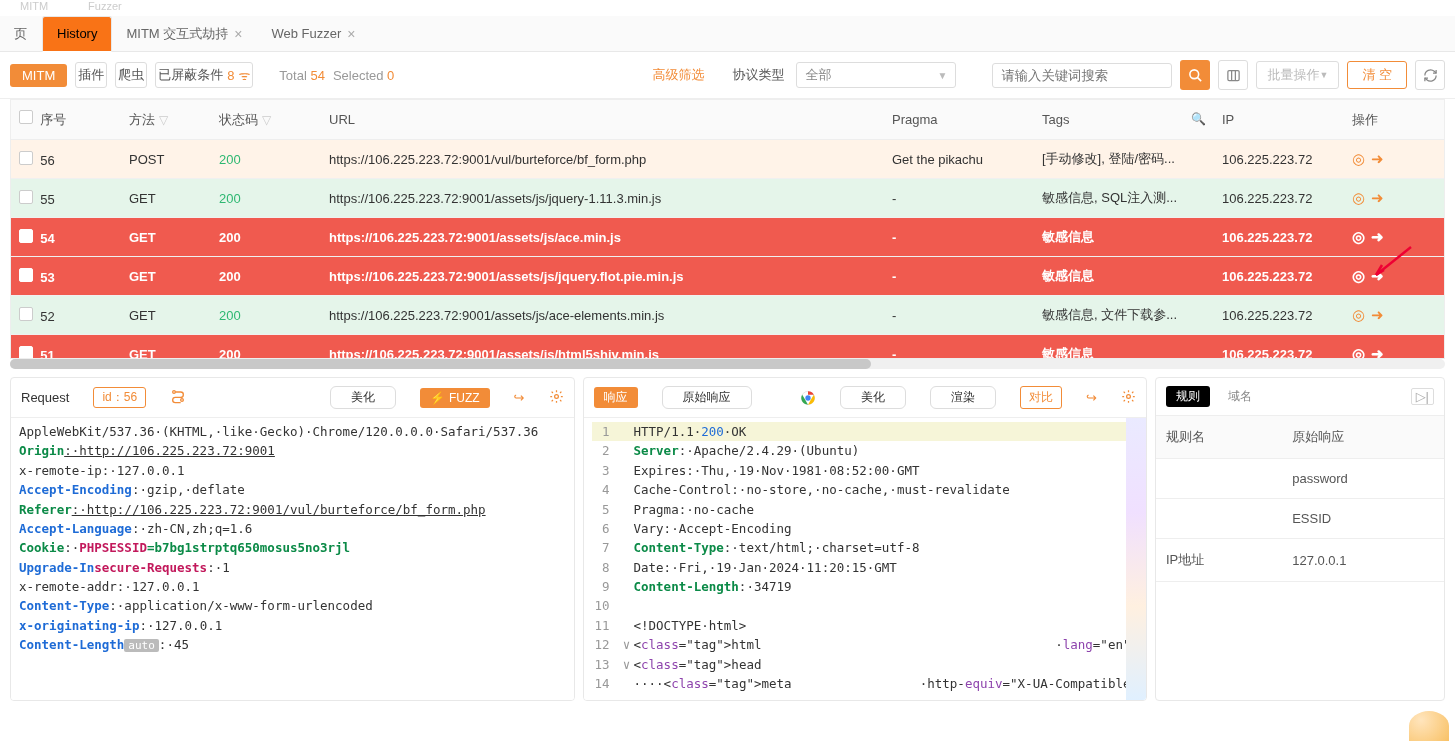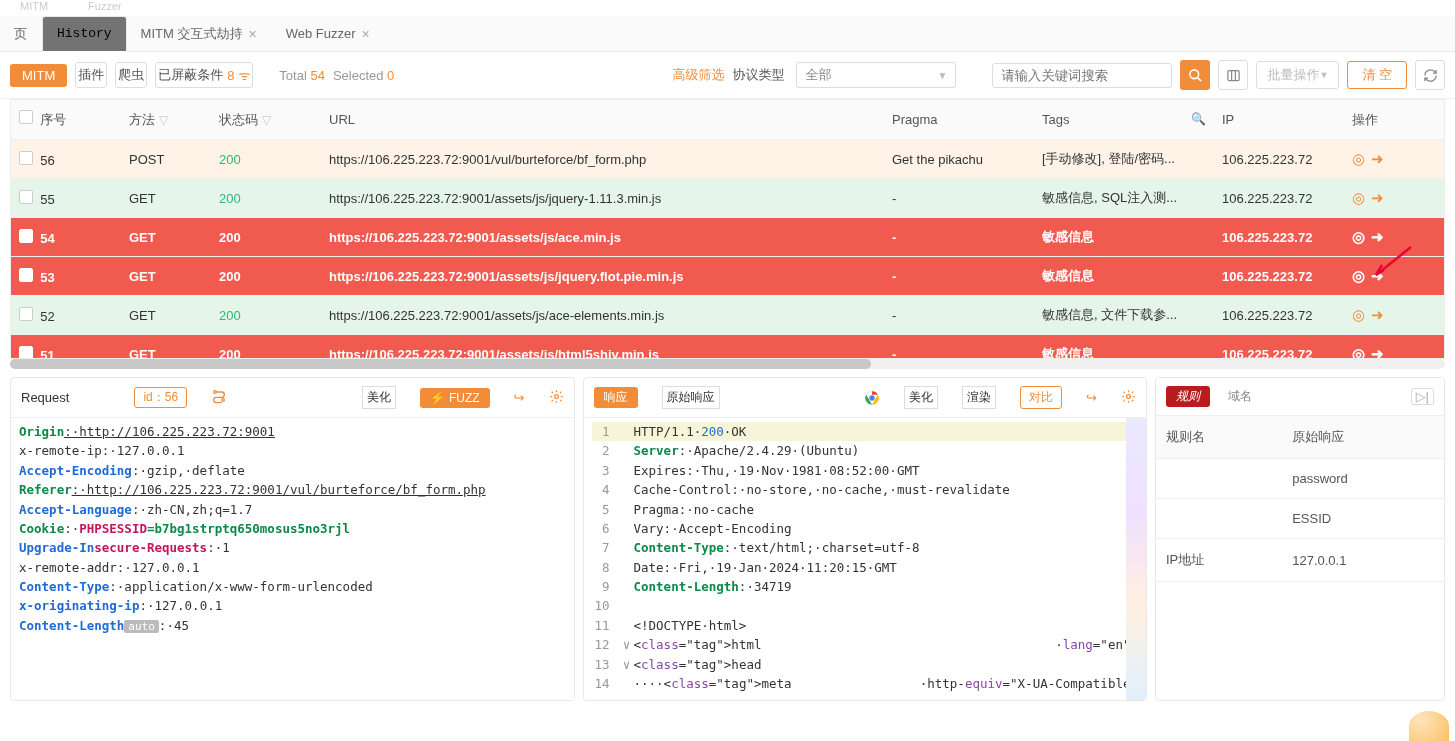--- a/index.html
+++ b/index.html
@@ -1,19 +1,19 @@
 <!DOCTYPE html>
 <html><head>
 <meta charset="utf-8">
 <style>
 * { box-sizing: border-box; margin: 0; padding: 0; }
 body { font-family: -apple-system, "Segoe UI", "PingFang SC", "Microsoft YaHei", sans-serif; font-size: 13px; background: #fff; color: #333; overflow: hidden; }
 .tabs-row { display: flex; align-items: center; height: 36px; border-bottom: 1px solid #e8e8e8; padding-left: 0; background:#fafafa;}
 .tabs-row .tab { padding: 0 14px; height:36px; display:flex; align-items:center; cursor:pointer; color:#666; border-right:1px solid transparent;}
-.tabs-row .tab.active { background:#737373; color:#000; border:1px solid #e8e8e8; border-bottom:1px solid #fff; border-radius:3px 3px 0 0;font-family:Liberation Mono, monospace;}
+.tabs-row .tab.active { background:#f97316; color:#000; border:1px solid #e8e8e8; border-bottom:1px solid #fff; border-radius:3px 3px 0 0;}
 .tabs-row .tab .close { margin-left:6px; color:#aaa; font-size:14px;}
 .toolbar { display:flex; align-items:center; padding:8px 10px; gap:8px; border-bottom:1px solid #eee;}
 .badge-orange { background:#f28c38; color:#fff; padding:4px 12px; border-radius:3px; font-size:13px;}
 .pill { border:1px solid #ddd; padding:3px 2px; border-radius:3px; cursor:pointer; color:#555; display:flex; align-items:center; gap:4px;}
 .pill .num-orange { color:#f28c38; }
 .stat { color:#999; }
 .stat .on { color:#f28c38;}
 .link-orange { color:#f28c38; cursor:pointer;}
 .select { border:1px solid #ddd; padding:3px 8px; border-radius:3px; min-width:160px; display:flex; justify-content:space-between; align-items:center; color:#888;}
 .select .caret { color:#bbb; font-size:10px;}
@@ -39,48 +39,48 @@
 .red .act-ic { color:#fff;}
 .red .chk { border-color:#fff;}
 .arrow-overlay { position:absolute; top:145px; right:28px; pointer-events:none; z-index:5;}
 .panels { display:flex; gap:8px; padding:8px 10px; height: 340px;}
 .panel { border:1px solid #e8e8e8; border-radius:4px; display:flex; flex-direction:column; overflow:hidden;}
 .p-req { flex:1.15;}
 .p-res { flex:1.15;}
 .p-rule { width:290px;}
 .phdr { display:flex; align-items:center; padding:8px 10px; gap:24px; border-bottom:1px solid #eee;}
 .phdr .title { font-weight:500;}
-.phdr .id-badge { border:1px solid #f28c38; color:#f28c38; padding:1px 8px; border-radius:3px; font-size:12px;margin-left:41px;}
+.phdr .id-badge { border:1px solid #f28c38; color:#f28c38; padding:1px 8px; border-radius:3px; font-size:12px;}
 .phdr .small-ic { color:#f28c38; cursor:pointer;}
-.phdr .btn-sm { border:1px solid #ddd; padding:2px 4px; border-radius:0; font-size:12px; cursor:pointer;}
+.phdr .btn-sm { border:1px solid #ddd; padding:2px 20px; border-radius:6px; font-size:12px; cursor:pointer;}
 .phdr .btn-fuzz { background:#f28c38; color:#fff; border:none; padding:3px 10px; border-radius:3px; font-size:12px; display:flex; align-items:center; gap:4px;}
 .phdr .btn-resp { background:#f28c38; color:#fff; padding:2px 10px; border-radius:3px; font-size:12px;}
 .phdr .btn-diff { border:1px solid #f28c38; color:#f28c38; padding:2px 8px; border-radius:3px; font-size:12px;}
 .code { flex:1; overflow:auto; padding:4px 8px; font-family: Consolas, Monaco, monospace; font-size:12.5px; line-height:1.55; background:#fff; position:relative;}
 .code .ln { display:flex;}
 .code .lno { width:28px; text-align:right; color:#999; padding-right:10px; user-select:none;}
 .code .gut { width:14px; color:#999; text-align:center; user-select:none;}
 .code .txt { flex:1; white-space:pre-wrap; word-break:break-all;}
 .hl-line { background:#f6f5d8;}
 .kw { color:#0b8a47; font-weight:600;}
 .kw2 { color:#1e6bd6; font-weight:600;}
 .cookie { color:#c2185b; font-weight:600;}
 .num { color:#1e6bd6;}
 .attr { color:#8e44ad;}
 .auto-pill { background:#bbb; color:#fff; padding:0 4px; border-radius:2px; font-size:11px;}
 .minimap { position:absolute; right:0; top:0; width:20px; height:100%; background:linear-gradient(#eaeaff, #f0e0ff, #fff0e0, #e0f0ff);}
 .rule-tabs { display:flex; gap:8px; align-items:center;}
 .rule-tabs .rt { padding:2px 10px; border-radius:3px; font-size:12px; cursor:pointer;}
-.rule-tabs .rt.active { background:#b91c1c; color:#fff;font-style:italic;}
+.rule-tabs .rt.active { background:#000000; color:#fff;}
 .rule-tabs .rt.inact { color:#888;}
 .rule-grid { flex:1; overflow:auto;}
 .rule-grid table { width:100%; border-collapse:collapse;}
 .rule-grid th, .rule-grid td { text-align:left; padding:12px 10px; border-bottom:1px solid #eee; color:#555;}
 .rule-grid th { background:#fafafa; font-weight:500;}
-.proto-lbl { color:#555; margin-right:4px;}
+.proto-lbl { color:#555; margin-right:4px;margin-left:20px;}
 .chrome-ic { width:16px; height:16px;}
 .mascot { position:fixed; right:6px; bottom:0; width:40px; height:30px; background:radial-gradient(circle at 30% 30%, #ffd9a0, #f5a623); border-radius:50% 50% 0 0; opacity:0.7;}
 .scroll-track { height:10px; background:#f0f0f0; margin:0 10px; border-radius:5px; position:relative;}
 .scroll-thumb { position:absolute; left:0; top:0; height:10px; width:60%; background:#c8c8c8; border-radius:5px;}
 </style>
 </head>
 <body>
 
 <div style="height:16px; color:#ccc; font-size:11px; padding:0 20px; display:flex; gap:40px;">
   <span>MITM</span>
@@ -260,25 +260,26 @@
       <span class="btn-fuzz">⚡<span>FUZZ</span></span>
       <span class="small-ic">↪</span>
       <span class="small-ic">
         <svg width="15" height="15" viewBox="0 0 24 24" fill="none" stroke="#f28c38" stroke-width="2">
             <circle cx="12" cy="12" r="3"></circle>
             <path d="M12 2v3M12 19v3M4.2 4.2l2.1 2.1M17.7 17.7l2.1 2.1M2 12h3M19 12h3M4.2 19.8l2.1-2.1M17.7 6.3l2.1-2.1"></path>
           </svg>
       </span>
     </div>
     <div class="code">
+      <div>AppleWebKit/537.36·(KHTML,·like·Gecko)·Chrome/120.0.0.0·Safari/537.36</div>
       <div><span class="kw">Origin</span><span style="text-decoration:underline;">:·http://106.225.223.72:9001</span></div>
       <div>x-remote-ip:·127.0.0.1</div>
       <div><span class="kw2">Accept-Encoding</span><span>:·gzip,·deflate</span></div>
       <div><span class="kw">Referer</span><span style="text-decoration:underline;">:·http://106.225.223.72:9001/vul/burteforce/bf_form.php</span></div>
-      <div><span class="kw2">Accept-Language</span><span>:·zh-CN,zh;q=1.7</span></div>
+      <div><span class="kw2">Accept-Language</span><span>:·zh-CN,zh;q=1.6</span></div>
       <div><span class="kw">Cookie</span>:·<span class="cookie">PHPSESSID</span><span class="kw">=b7bg1strptq650mosus5no3rjl</span></div>
       <div><span class="kw2">Upgrade-In</span><span class="cookie">secure-Requests</span><span>:·1</span></div>
       <div>x-remote-addr:·127.0.0.1</div>
       <div><span class="kw2">Content-Type</span><span>:·application/x-www-form-urlencoded</span></div>
       <div><span class="kw2">x-originating-ip</span><span>:·127.0.0.1</span></div>
       <div><span class="kw2">Content-Length</span><span class="auto-pill">auto</span><span>:·45</span></div>
     </div>
   </div>
 
   <div class="panel p-res">

